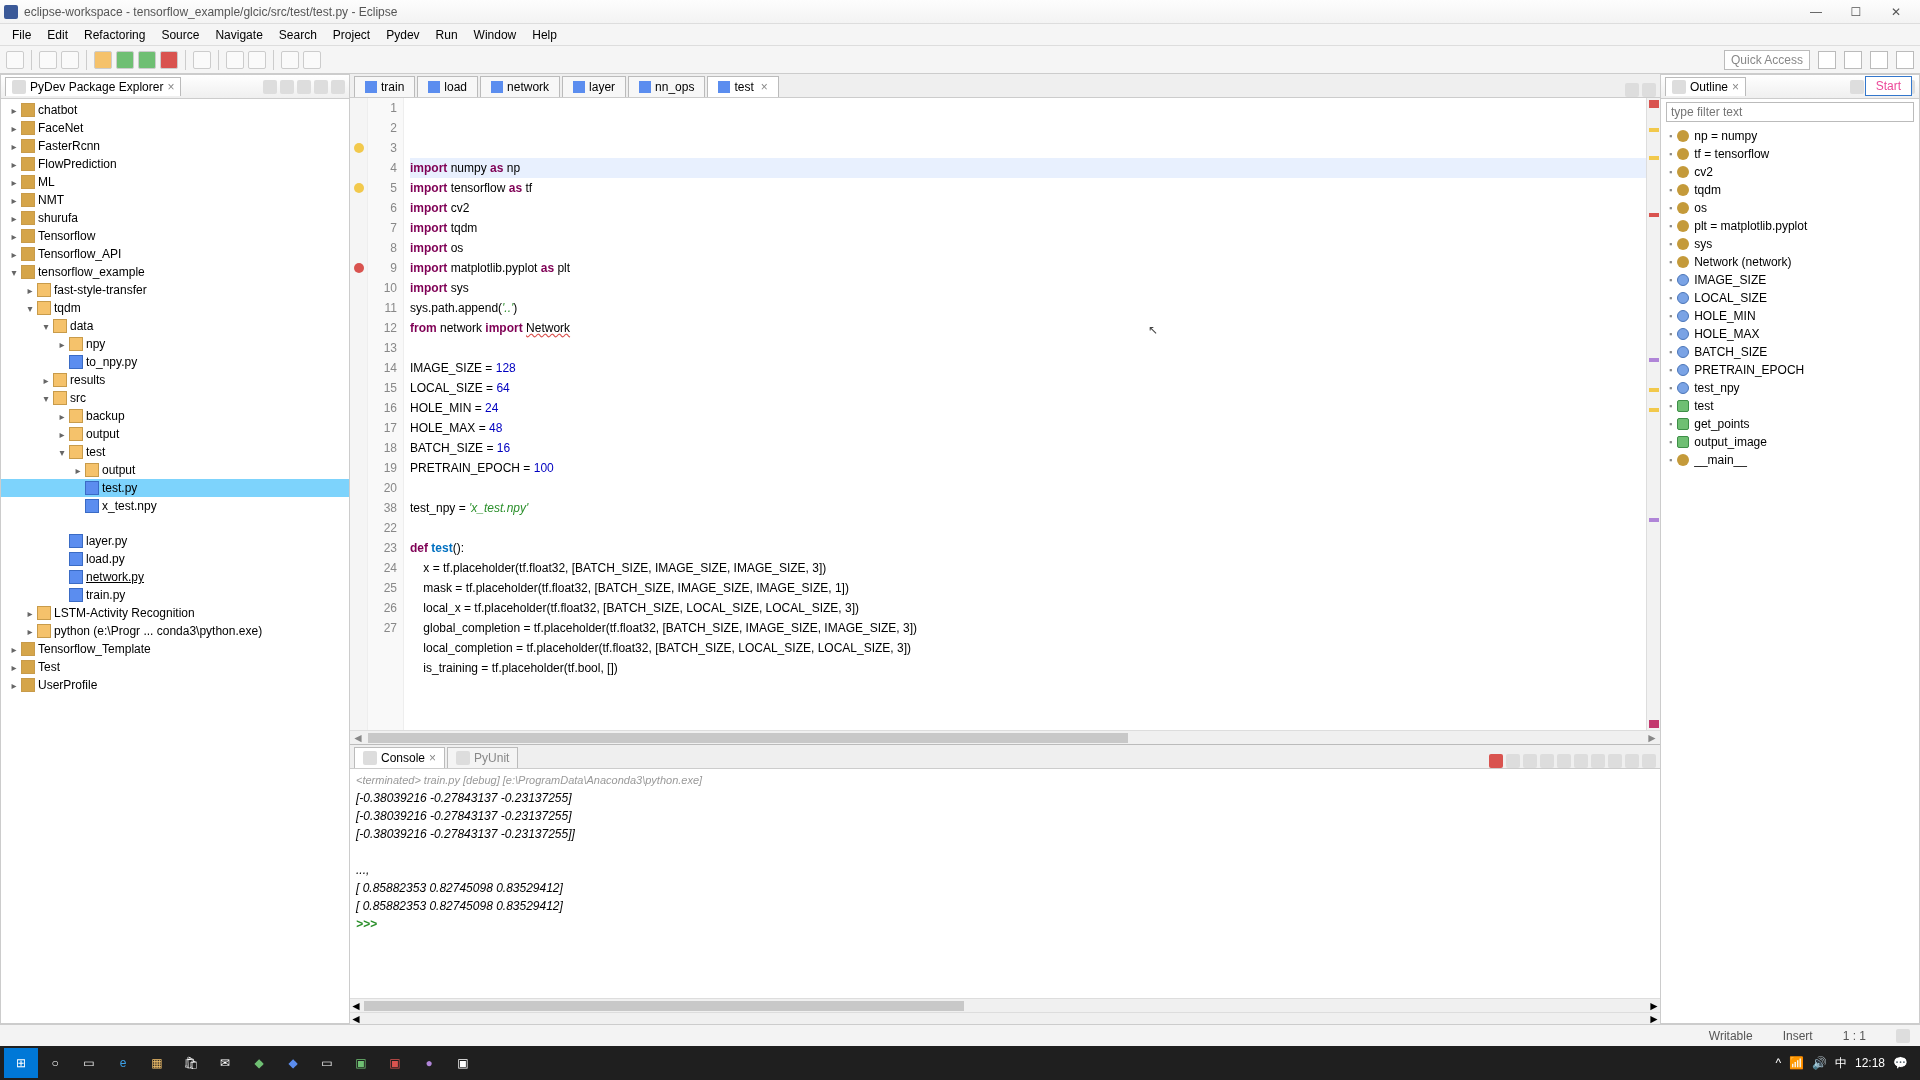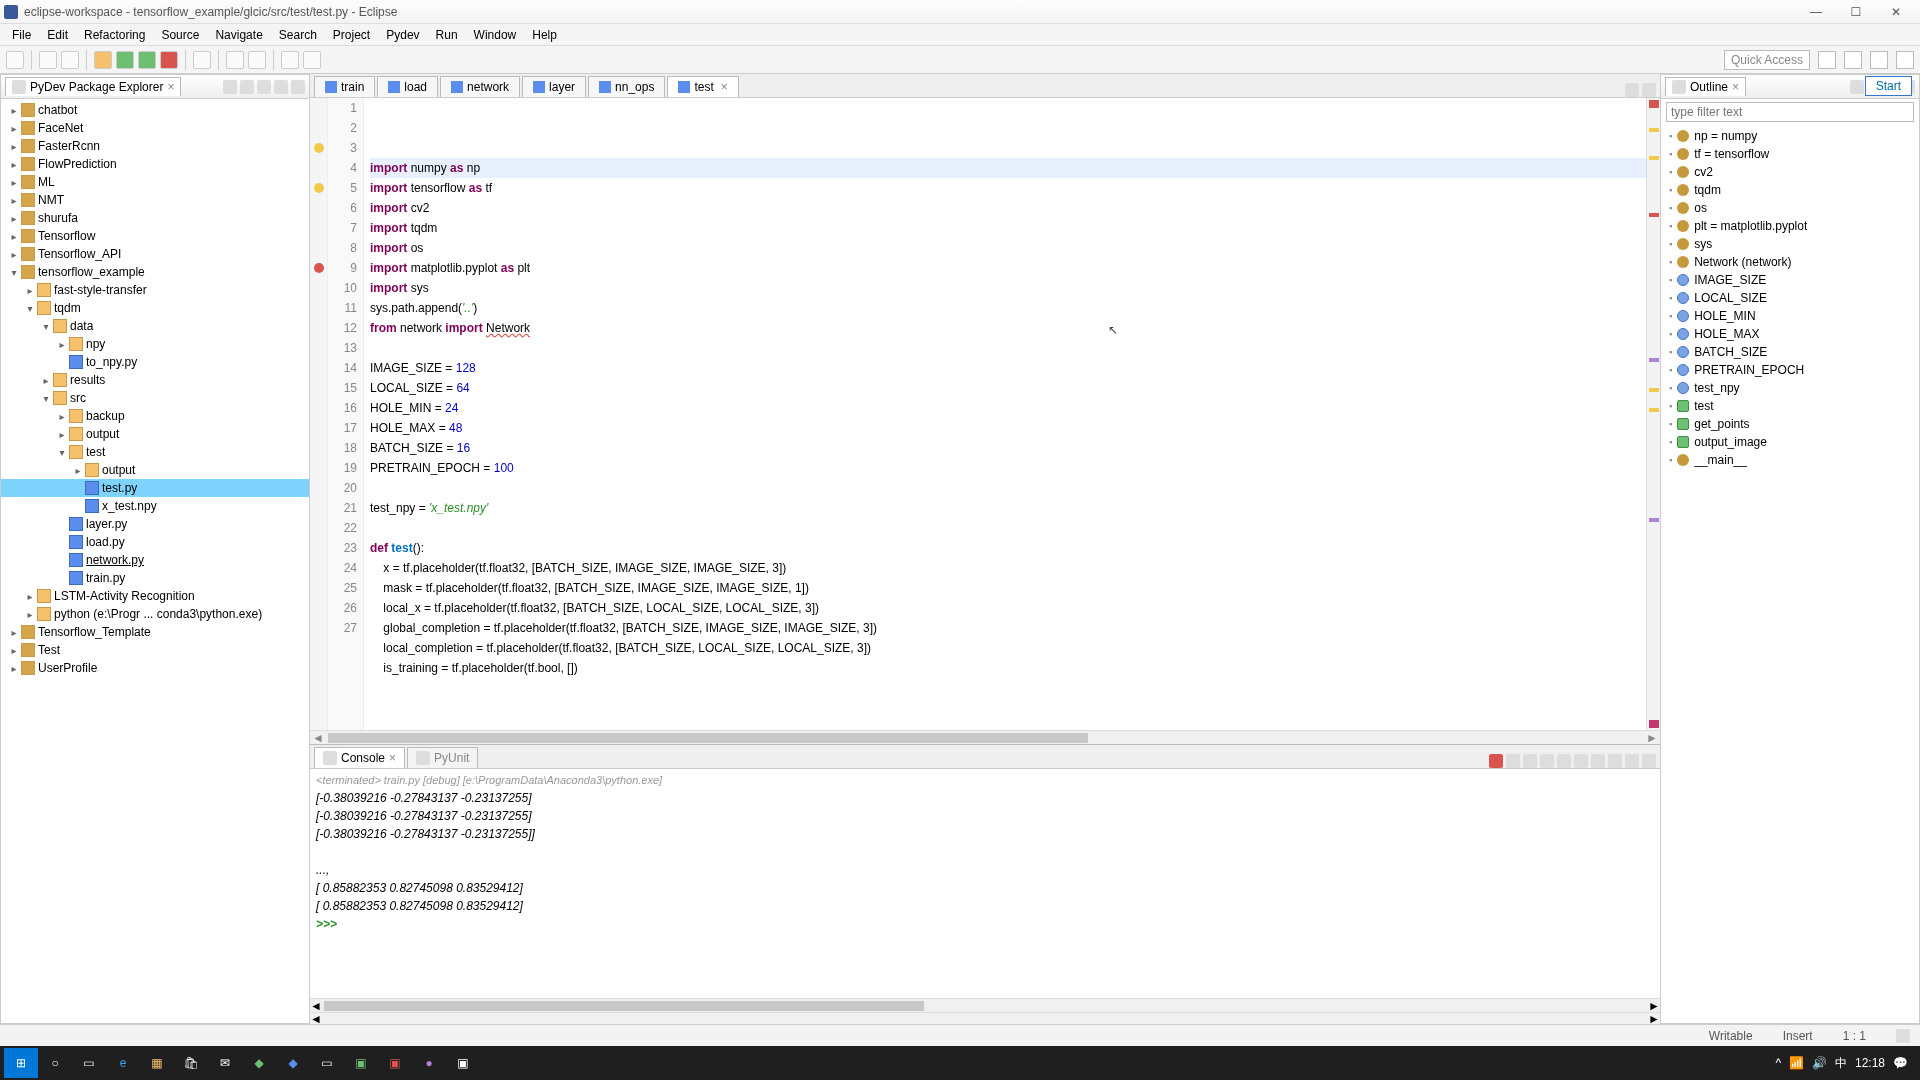--- a/index.html
+++ b/index.html
@@ -8,21 +8,21 @@
 .titlebar .title-icon { width:14px; height:14px; background:#3b5998; border-radius:2px; margin-right:6px; }
 .titlebar-spacer { flex:1; }
 .winbtn { width: 40px; height: 22px; display:flex; align-items:center; justify-content:center; color:#555; }
 .menubar { height: 22px; background:#f5f5f5; display:flex; align-items:center; padding:0 4px; border-bottom:1px solid #ddd; }
 .menubar span { padding: 3px 8px; cursor:default; }
 .toolbar { height: 28px; background:#f5f5f5; display:flex; align-items:center; padding:0 6px; gap:4px; border-bottom:1px solid #ccc; }
 .tb-btn { width:18px; height:18px; border:1px solid #ccc; background:#fafafa; border-radius:2px; }
 .tb-sep { width:1px; height:20px; background:#ccc; margin:0 3px; }
 .quick { margin-left:auto; border:1px solid #bbb; padding:2px 6px; background:#fff; color:#888; }
 .persp-btn { width:18px; height:18px; border:1px solid #bbb; margin-left:4px; background:#fff; }
-.start-btn { border:1px solid #3377cc; background:#fff; padding:2px 10px; margin-left:12px; color:#0369a1; position:absolute; right:8px; top:76px; z-index:10; }
+.start-btn { border:1px solid #3377cc; background:#fff; padding:2px 10px; margin-left:12px; color:#ec4899; position:absolute; right:8px; top:76px; z-index:10; }
 .main { flex:1; display:flex; min-height:0; }
 .panel { background:#fff; border:1px solid #ccc; display:flex; flex-direction:column; }
 .panel-header { height:24px; background:linear-gradient(#fff,#efefef); border-bottom:1px solid #ccc; display:flex; align-items:center; padding:0 4px; }
 .panel-title { display:flex; align-items:center; gap:4px; padding:2px 6px; background:#fff; border:1px solid #bbb; border-bottom:none; }
 .panel-tools { margin-left:auto; display:flex; gap:3px; }
 .mini-icon { width:14px; height:14px; background:#ddd; border-radius:2px; }
 .tree { flex:1; overflow:auto; padding:2px 0; }
 .tree-row { display:flex; align-items:center; height:18px; white-space:nowrap; }
 .tree-row .exp { width:14px; text-align:center; color:#666; font-size:10px; }
 .tree-row .icon { width:14px; height:14px; margin-right:3px; background:#f5c26b; border:1px solid #c89b4a; }
@@ -129,21 +129,21 @@
   <div class="persp-btn"></div>
   <div class="persp-btn"></div>
   <div class="persp-btn"></div>
   <div class="persp-btn"></div>
 </div>
 
 <button class="start-btn">Start</button>
 
 <div class="main">
 
-  <div class="panel" style="width:310px">
+  <div class="panel" style="width:350px">
     <div class="panel-header">
       <div class="panel-title">
         <span class="mini-icon"></span>
         <span>PyDev Package Explorer</span>
         <span style="color:#888">×</span>
       </div>
       <div class="panel-tools">
         <span class="mini-icon"></span>
         <span class="mini-icon"></span>
         <span class="mini-icon"></span>
@@ -260,21 +260,21 @@
         <div class="tree-row sel" style="padding-left: 70px;">
           <span class="exp"></span>
           <span class="icon py"></span>
           <span>test.py</span>
         </div>
         <div class="tree-row" style="padding-left: 70px;">
           <span class="exp"></span>
           <span class="icon py"></span>
           <span>x_test.npy</span>
         </div>
-        <div class="tree-row" style="padding-left: 54px;">
+        <div class="tree-row" style="padding-left: 54px; margin-top: 17px;">
           <span class="exp"></span>
           <span class="icon py"></span>
           <span>layer.py</span>
         </div>
         <div class="tree-row" style="padding-left: 54px;">
           <span class="exp"></span>
           <span class="icon py"></span>
           <span>load.py</span>
         </div>
         <div class="tree-row" style="padding-left: 54px; text-decoration: underline;">
@@ -398,21 +398,21 @@
           <div>11</div>
           <div>12</div>
           <div>13</div>
           <div>14</div>
           <div>15</div>
           <div>16</div>
           <div>17</div>
           <div>18</div>
           <div>19</div>
           <div>20</div>
-          <div>21</div>
+          <div>38</div>
           <div>22</div>
           <div>23</div>
           <div>24</div>
           <div>25</div>
           <div>26</div>
           <div>27</div>
         </div>
       <div class="code" id="code">
         <div class="cursor-float">↖</div>
       <div><span class="hl"><span class="kw">import</span> numpy <span class="kw">as</span> np</span></div><div><span class="kw">import</span> tensorflow <span class="kw">as</span> tf</div><div><span class="kw">import</span> cv2</div><div><span class="kw">import</span> tqdm</div><div><span class="kw">import</span> os</div><div><span class="kw">import</span> matplotlib.pyplot <span class="kw">as</span> plt</div><div><span class="kw">import</span> sys</div><div>sys.path.append(<span class="str">'..'</span>)</div><div><span class="kw">from</span> network <span class="kw">import</span> <u style="text-decoration:underline wavy #d9534f">Network</u></div><div>&nbsp;</div><div>IMAGE_SIZE = <span class="num">128</span></div><div>LOCAL_SIZE = <span class="num">64</span></div><div>HOLE_MIN = <span class="num">24</span></div><div>HOLE_MAX = <span class="num">48</span></div><div>BATCH_SIZE = <span class="num">16</span></div><div>PRETRAIN_EPOCH = <span class="num">100</span></div><div>&nbsp;</div><div>test_npy = <span class="str">'x_test.npy'</span></div><div>&nbsp;</div><div><span class="kw">def</span> <span class="fn">test</span>():</div><div>    x = tf.placeholder(tf.float32, [BATCH_SIZE, IMAGE_SIZE, IMAGE_SIZE, 3])</div><div>    mask = tf.placeholder(tf.float32, [BATCH_SIZE, IMAGE_SIZE, IMAGE_SIZE, 1])</div><div>    local_x = tf.placeholder(tf.float32, [BATCH_SIZE, LOCAL_SIZE, LOCAL_SIZE, 3])</div><div>    global_completion = tf.placeholder(tf.float32, [BATCH_SIZE, IMAGE_SIZE, IMAGE_SIZE, 3])</div><div>    local_completion = tf.placeholder(tf.float32, [BATCH_SIZE, LOCAL_SIZE, LOCAL_SIZE, 3])</div><div>    is_training = tf.placeholder(tf.bool, [])</div><div>&nbsp;</div></div>

